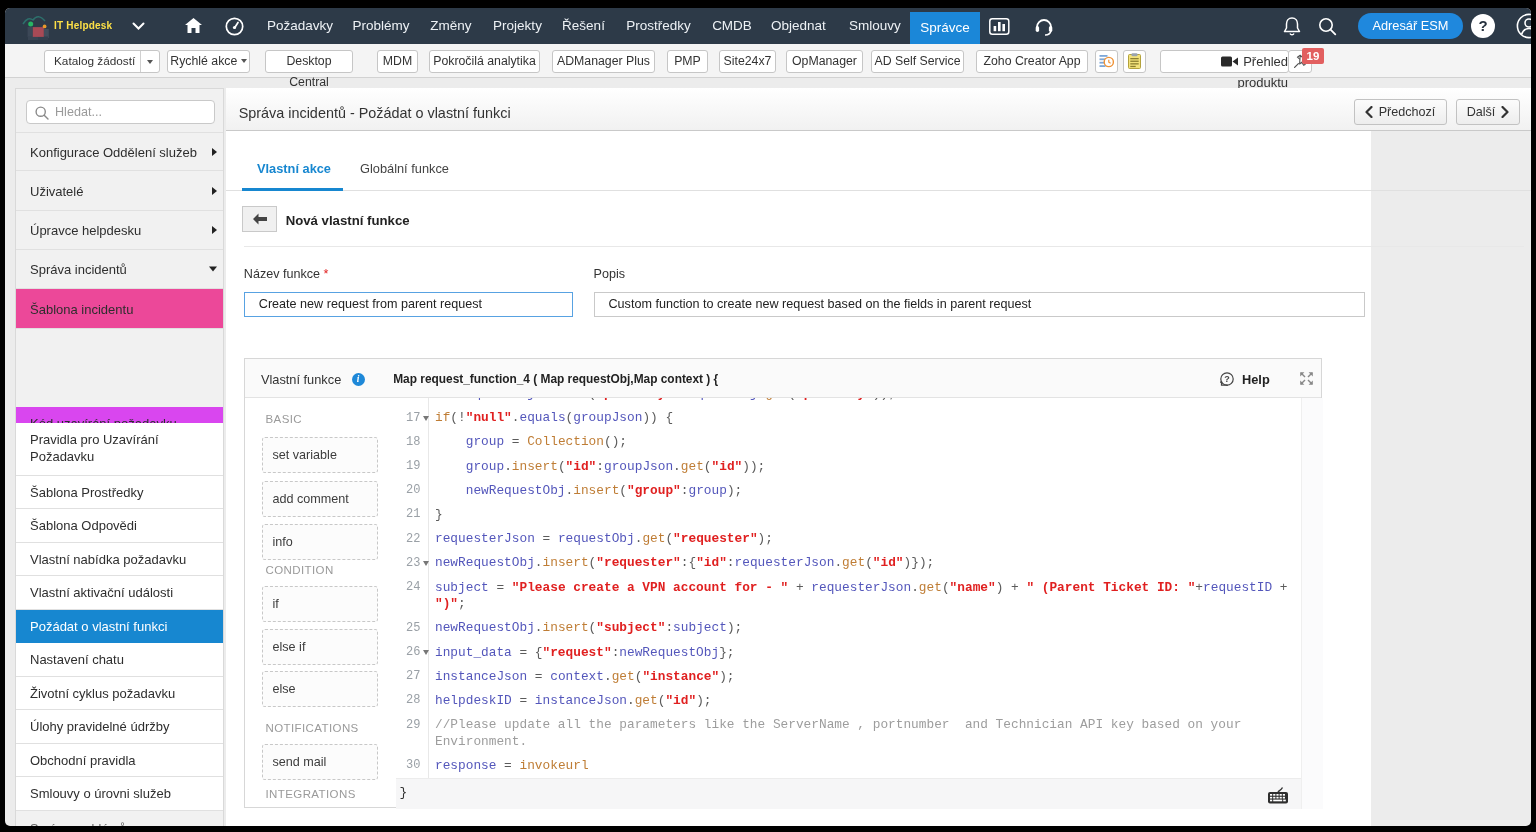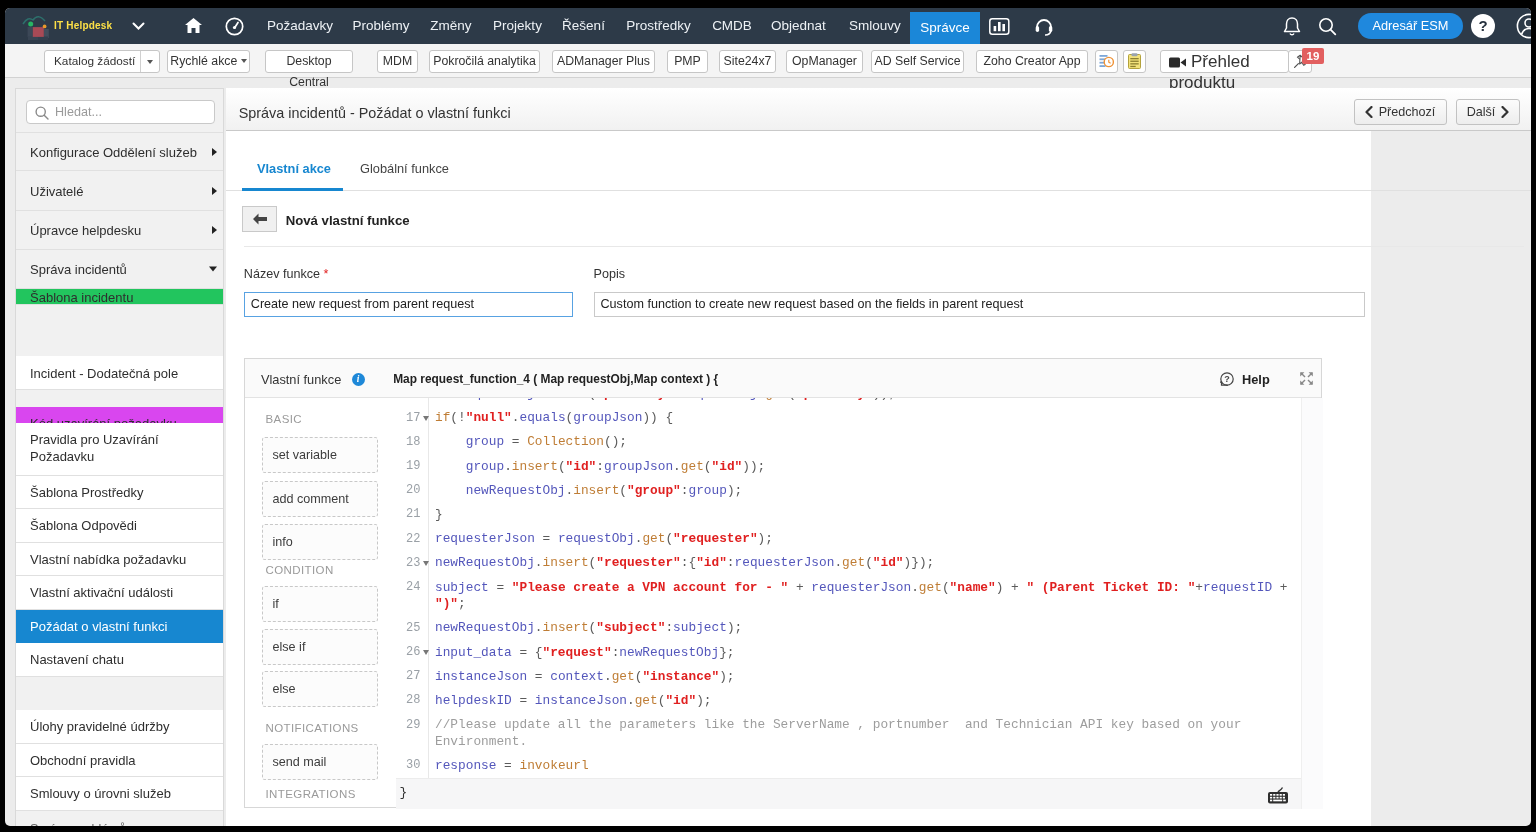--- a/index.html
+++ b/index.html
@@ -18,21 +18,21 @@
 .srow .t{position:absolute;left:14px;top:50%;transform:translateY(-50%);white-space:nowrap}
 .caret{position:absolute;right:6px;top:50%;transform:translateY(-50%);width:0;height:0}
 .car-r{border-left:5px solid #222;border-top:4px solid transparent;border-bottom:4px solid transparent}
 .car-d{border-top:5px solid #222;border-left:4px solid transparent;border-right:4px solid transparent}
 
 #main{position:absolute;left:221px;top:80px;width:1145px;height:738px;background:#fff}
 #heading{position:absolute;left:0;top:0;width:1305px;height:43px;background:linear-gradient(#ffffff,#f1f1f1);border-bottom:1px solid #c9c9c9}
 .hbtn{position:absolute;top:11px;height:26px;background:linear-gradient(#fcfcfc,#ededed);border:1px solid #c2c2c2;border-radius:3px;font-size:12.6px;color:#333;display:flex;align-items:center;justify-content:center}
 
 label.f{position:absolute;font-size:12.6px;color:#333}
-.inp{position:absolute;height:25px;background:#fff;border:1px solid #c9c9c9;font-size:12.6px;color:#222;line-height:23px;padding-left:6px;white-space:nowrap;overflow:hidden}
+.inp{position:absolute;height:25px;background:#fff;border:1px solid #c9c9c9;font-size:12.6px;color:#222;line-height:23px;padding-left:14px;white-space:nowrap;overflow:hidden}
 
 #panel{position:absolute;left:17.5px;top:270px;width:1078.5px;height:450px;border:1px solid #d7d7d7;background:#fff}
 #phead{position:absolute;left:0;top:0;width:100%;height:39px;background:#fafafa;border-bottom:1px solid #e3e3e3}
 .plab{position:absolute;left:21px;font-size:11.5px;color:#9a9a9a;letter-spacing:.4px}
 .pbtn{position:absolute;left:17px;width:116px;height:36px;border:1px dashed #c8c8c8;border-radius:3px;background:#fcfcfc;font-size:12.6px;color:#3c3c3c;line-height:34px;padding-left:10px}
 #gutter{position:absolute;left:151px;top:39px;width:33px;height:380px;background:#fff;border-right:1px solid #e8e8e8}
 .lnum{position:absolute;right:7px;font-size:12px;color:#9aa0a6;font-family:"Liberation Mono",monospace}
 .fold{position:absolute;width:0;height:0;border-top:5px solid #777;border-left:3.5px solid transparent;border-right:3.5px solid transparent}
 #code{position:absolute;left:185px;top:39px;width:871px;height:380px;overflow:hidden;background:#fff}
 .cl{position:absolute;left:5.5px;font-family:"Liberation Mono",monospace;font-size:12.8px;line-height:16.6px;white-space:pre;color:#5b5b5b}
@@ -136,21 +136,21 @@
     <div class="tbtn" style="left:1118px;width:23px">
       <svg style="margin-top:2px" width="13" height="16" viewBox="0 0 13 16">
         <rect x="0.5" y="1.5" width="12" height="14" rx="1" fill="#f3e27a" stroke="#b3a23c" stroke-width="1"></rect>
         <rect x="3.5" y="0.2" width="6" height="3" rx="1" fill="#9aa3ad"></rect>
         <rect x="2.3" y="5" width="8.4" height="1.3" fill="#8c7f2f"></rect>
           <rect x="2.3" y="7.6" width="8.4" height="1.3" fill="#8c7f2f"></rect>
           <rect x="2.3" y="10.2" width="8.4" height="1.3" fill="#8c7f2f"></rect>
           <rect x="2.3" y="12.8" width="5.4" height="1.3" fill="#8c7f2f"></rect>
       </svg>
     </div>
-    <div class="tbtn" style="left:1155px;width:129px;text-align:left;padding-left:8px;font-size:17px">
+    <div class="tbtn" style="left:1155px;width:129px;text-align:right;padding-left:8px;font-size:13px">
       <svg style="vertical-align:-2px;margin-right:5px" width="17" height="13" viewBox="0 0 17 13">
         <rect x="0" y="1.5" width="11" height="10" rx="1.5" fill="#2a2a2a"></rect>
         <path d="M17 2.5 L17 10.5 L11.5 6.5 Z" fill="#2a2a2a"></path>
       </svg>Přehled produktu</div>
     <div class="tbtn" style="left:1283px;width:24px">
       <svg style="margin-top:2px" width="15" height="16" viewBox="0 0 15 16">
         <path d="M7.2 2.2 L12.8 7.8 L10.2 8.2 L12.2 11.4 L10.6 12.2 L8.8 9.2 L6.6 11 Z" fill="#fff" stroke="#555" stroke-width="1.1" stroke-linejoin="round"></path>
         <path d="M5.4 10.6 L1.6 14.4" stroke="#555" stroke-width="1.3" stroke-linecap="round"></path>
         <path d="M7.2 2.2 L4.4 4.2 L7 6.4" fill="none" stroke="#555" stroke-width="1.1" stroke-linejoin="round"></path>
       </svg>
@@ -174,25 +174,22 @@
         <span class="caret car-r"></span>
       </div>
     <div class="srow" style="top:121.8px;height:39.3px">
         <span class="t">Úpravce helpdesku</span>
         <span class="caret car-r"></span>
       </div>
     <div class="srow" style="top:161.1px;height:39.3px">
         <span class="t">Správa incidentů</span>
         <span class="caret car-d"></span>
       </div>
-    <div class="srow" style="top:200.4px;height:16px;background:#22c55e">
+    <div class="srow" style="top:200.4px;height:40px;background:#ec4899">
         <span class="t">Šablona incidentu</span>
-      </div>
-    <div class="srow" style="top:267.4px;height:33.5px;background:#fff">
-        <span class="t">Incident - Dodatečná pole</span>
       </div>
     <div class="srow" style="top:318px;height:33.5px;background:#d946ef">
         <span class="t">Kód uzavírání požadavku</span>
       </div>
     <div class="srow" style="top:334.4px;height:52.2px;background:#fff">
         <span class="t" style="line-height:16.6px">Pravidla pro Uzavírání<br>Požadavku</span>
       </div>
     <div class="srow" style="top:386.6px;height:33.5px;background:#fff">
         <span class="t">Šablona Prostředky</span>
       </div>
@@ -203,20 +200,23 @@
         <span class="t">Vlastní nabídka požadavku</span>
       </div>
     <div class="srow" style="top:487.1px;height:33.5px;background:#fff">
         <span class="t">Vlastní aktivační události</span>
       </div>
     <div class="srow" style="top:520.6px;height:33.5px;background:#1787d0;border-bottom-color:#1787d0">
         <span class="t" style="color:#fff">Požádat o vlastní funkci</span>
       </div>
     <div class="srow" style="top:554.1px;height:33.5px;background:#fff">
         <span class="t">Nastavení chatu</span>
+      </div>
+    <div class="srow" style="top:587.6px;height:33.5px;background:#fff">
+        <span class="t">Životní cyklus požadavku</span>
       </div>
     <div class="srow" style="top:621.1px;height:33.5px;background:#fff">
         <span class="t">Úlohy pravidelné údržby</span>
       </div>
     <div class="srow" style="top:654.6px;height:33.5px;background:#fff">
         <span class="t">Obchodní pravidla</span>
       </div>
     <div class="srow" style="top:688.1px;height:33.5px;background:#fff">
         <span class="t">Smlouvy o úrovni služeb</span>
       </div>

